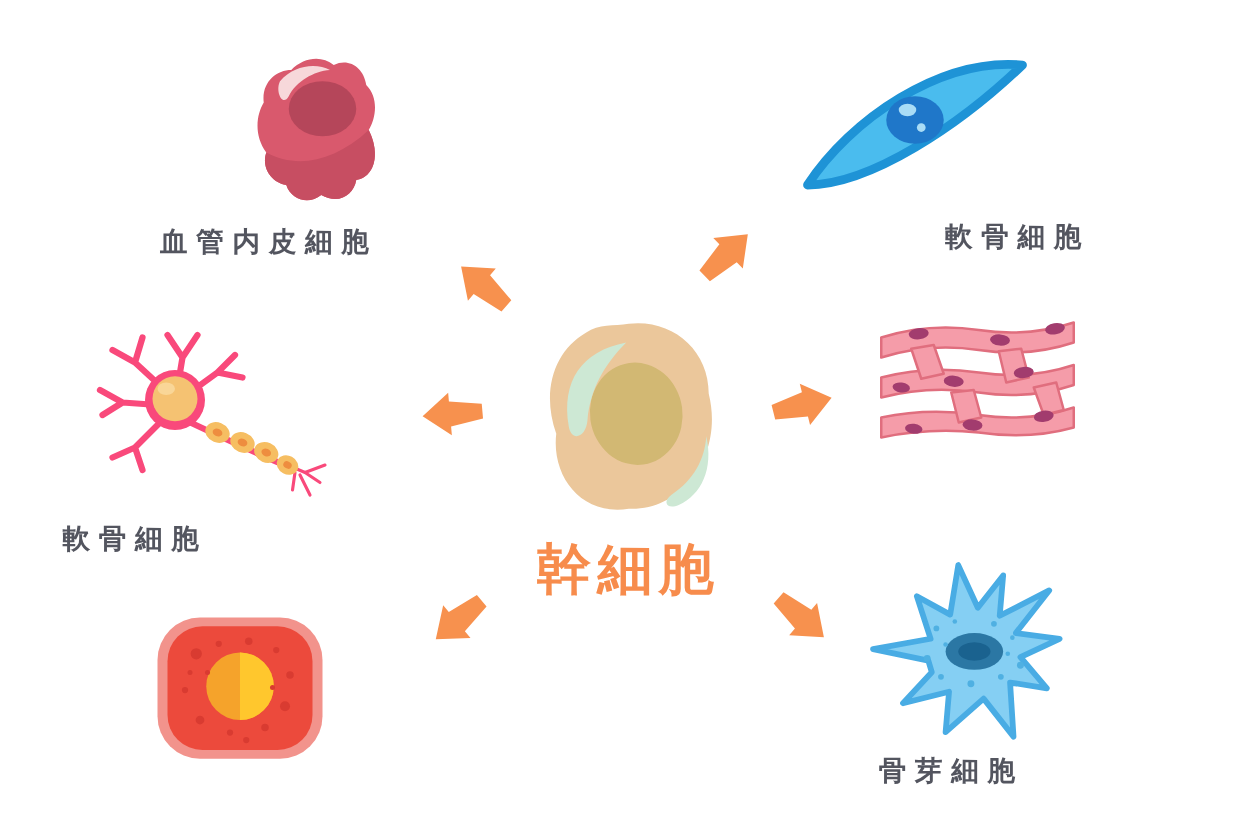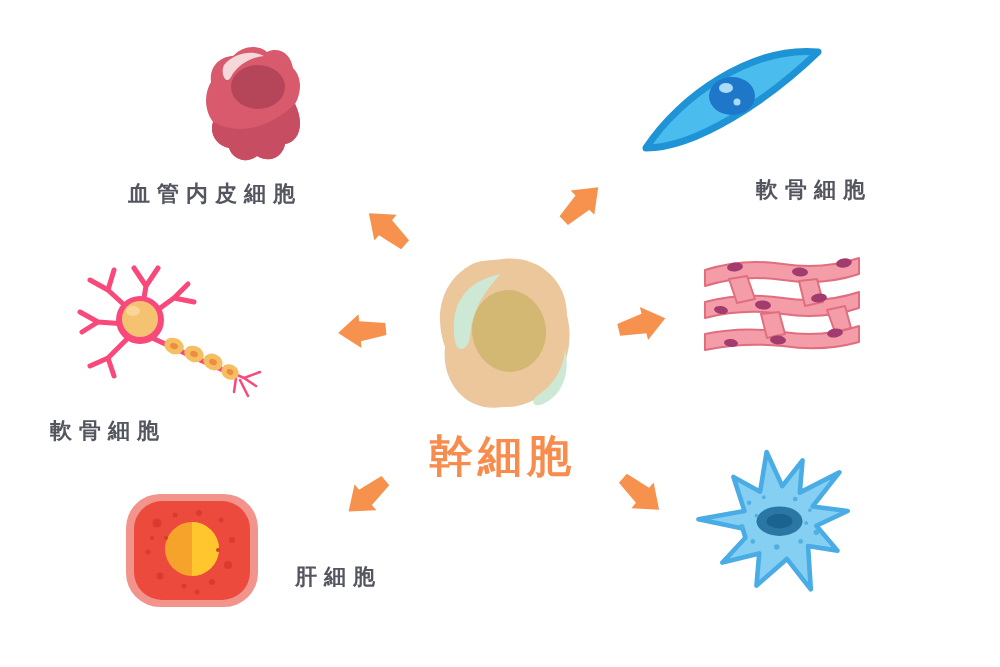--- a/index.html
+++ b/index.html
@@ -93,20 +93,21 @@
         <circle cx="135" cy="90" r="3"></circle>
         <circle cx="118" cy="100" r="2.5"></circle>
       <circle cx="92" cy="106" r="3"></circle>
         <circle cx="66" cy="100" r="2.5"></circle>
         <circle cx="54" cy="84" r="3"></circle>
       <circle cx="70," :="" r="0"></circle>
         <circle cx="70" cy="72" r="2"></circle>
         <circle cx="124" cy="80" r="2"></circle>
     </g>
   </svg>
+  <div class="cell-label" style="left:703px;top:606px;">骨芽細胞</div>
 
   <svg class="abs" style="left:122px;top:488px;" width="140" height="125" viewBox="0 0 140 125">
     <rect x="4" y="6" width="132" height="113" rx="34" fill="#F2938C"></rect>
     <rect x="12" y="13" width="116" height="99" rx="28" fill="#EC4A3C"></rect>
     <circle cx="70" cy="61" r="27" fill="#F5A32B"></circle>
     <path d="M70,34 A27,27 0 0 1 70,88 Z" fill="#FFC72D"></path>
     <g fill="#D93B31">
       <circle cx="35" cy="35" r="4.5"></circle>
         <circle cx="53" cy="27" r="2.5"></circle>
         <circle cx="77" cy="25" r="3"></circle>
@@ -116,21 +117,20 @@
       <circle cx="90" cy="94" r="3"></circle>
         <circle cx="62" cy="98" r="2.5"></circle>
         <circle cx="38" cy="88" r="3.5"></circle>
       <circle cx="26" cy="64" r="2.5"></circle>
         <circle cx="44" cy="50" r="2"></circle>
         <circle cx="96" cy="62" r="2"></circle>
       <circle cx="30" cy="50" r="2"></circle>
         <circle cx="75" cy="104" r="2.5"></circle>
     </g>
   </svg>
-  <div class="cell-label" style="left:295px;top:566px;">肝細胞</div>
 
   <svg class="abs" style="left:70px;top:260px;" width="195" height="145" viewBox="0 0 195 145">
     <g stroke="#F9497B" stroke-width="5" stroke-linecap="round" fill="none">
       <path d="M64,54 L38,30 M38,30 L20,20 M38,30 L44,10"></path>
       <path d="M72,50 L76,26 M76,26 L64,8 M76,26 L88,8"></path>
       <path d="M82,54 L104,38 M104,38 L118,24 M104,38 L124,42"></path>
       <path d="M56,64 L28,62 M28,62 L10,52 M28,62 L12,72"></path>
       <path d="M60,76 L38,98 M38,98 L20,106 M38,98 L44,116"></path>
       <path d="M78,76 Q120,96 162,114"></path>
     </g>

